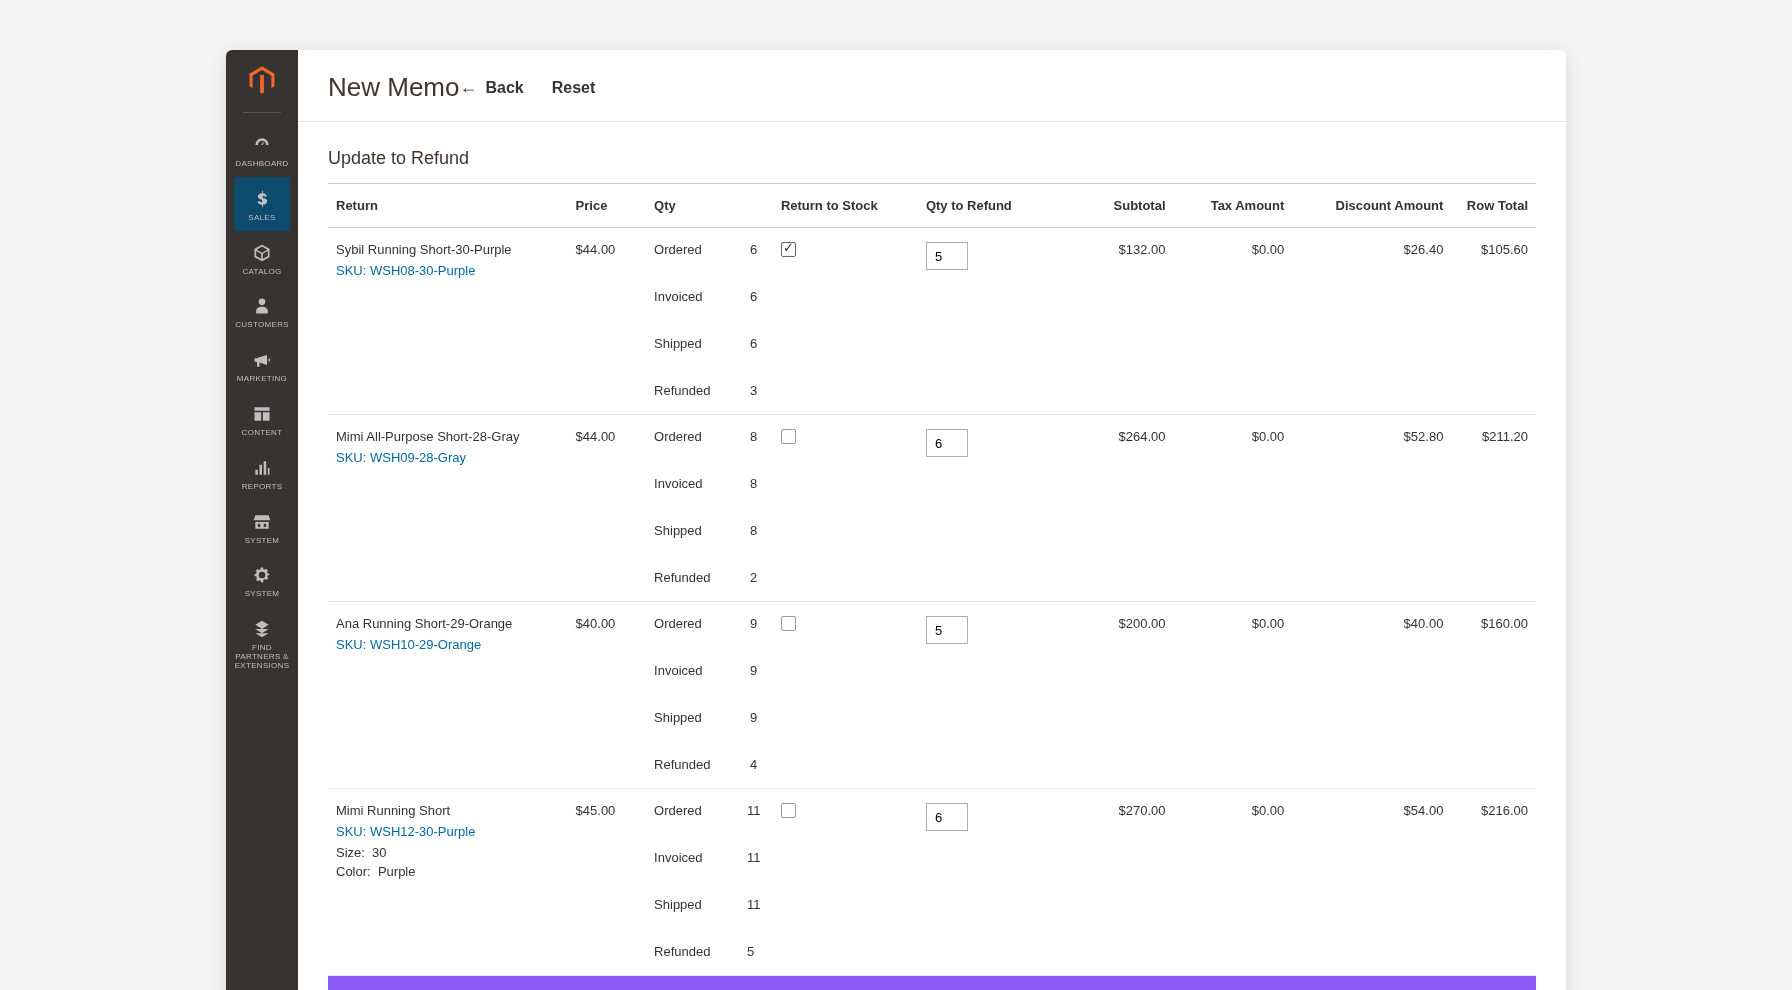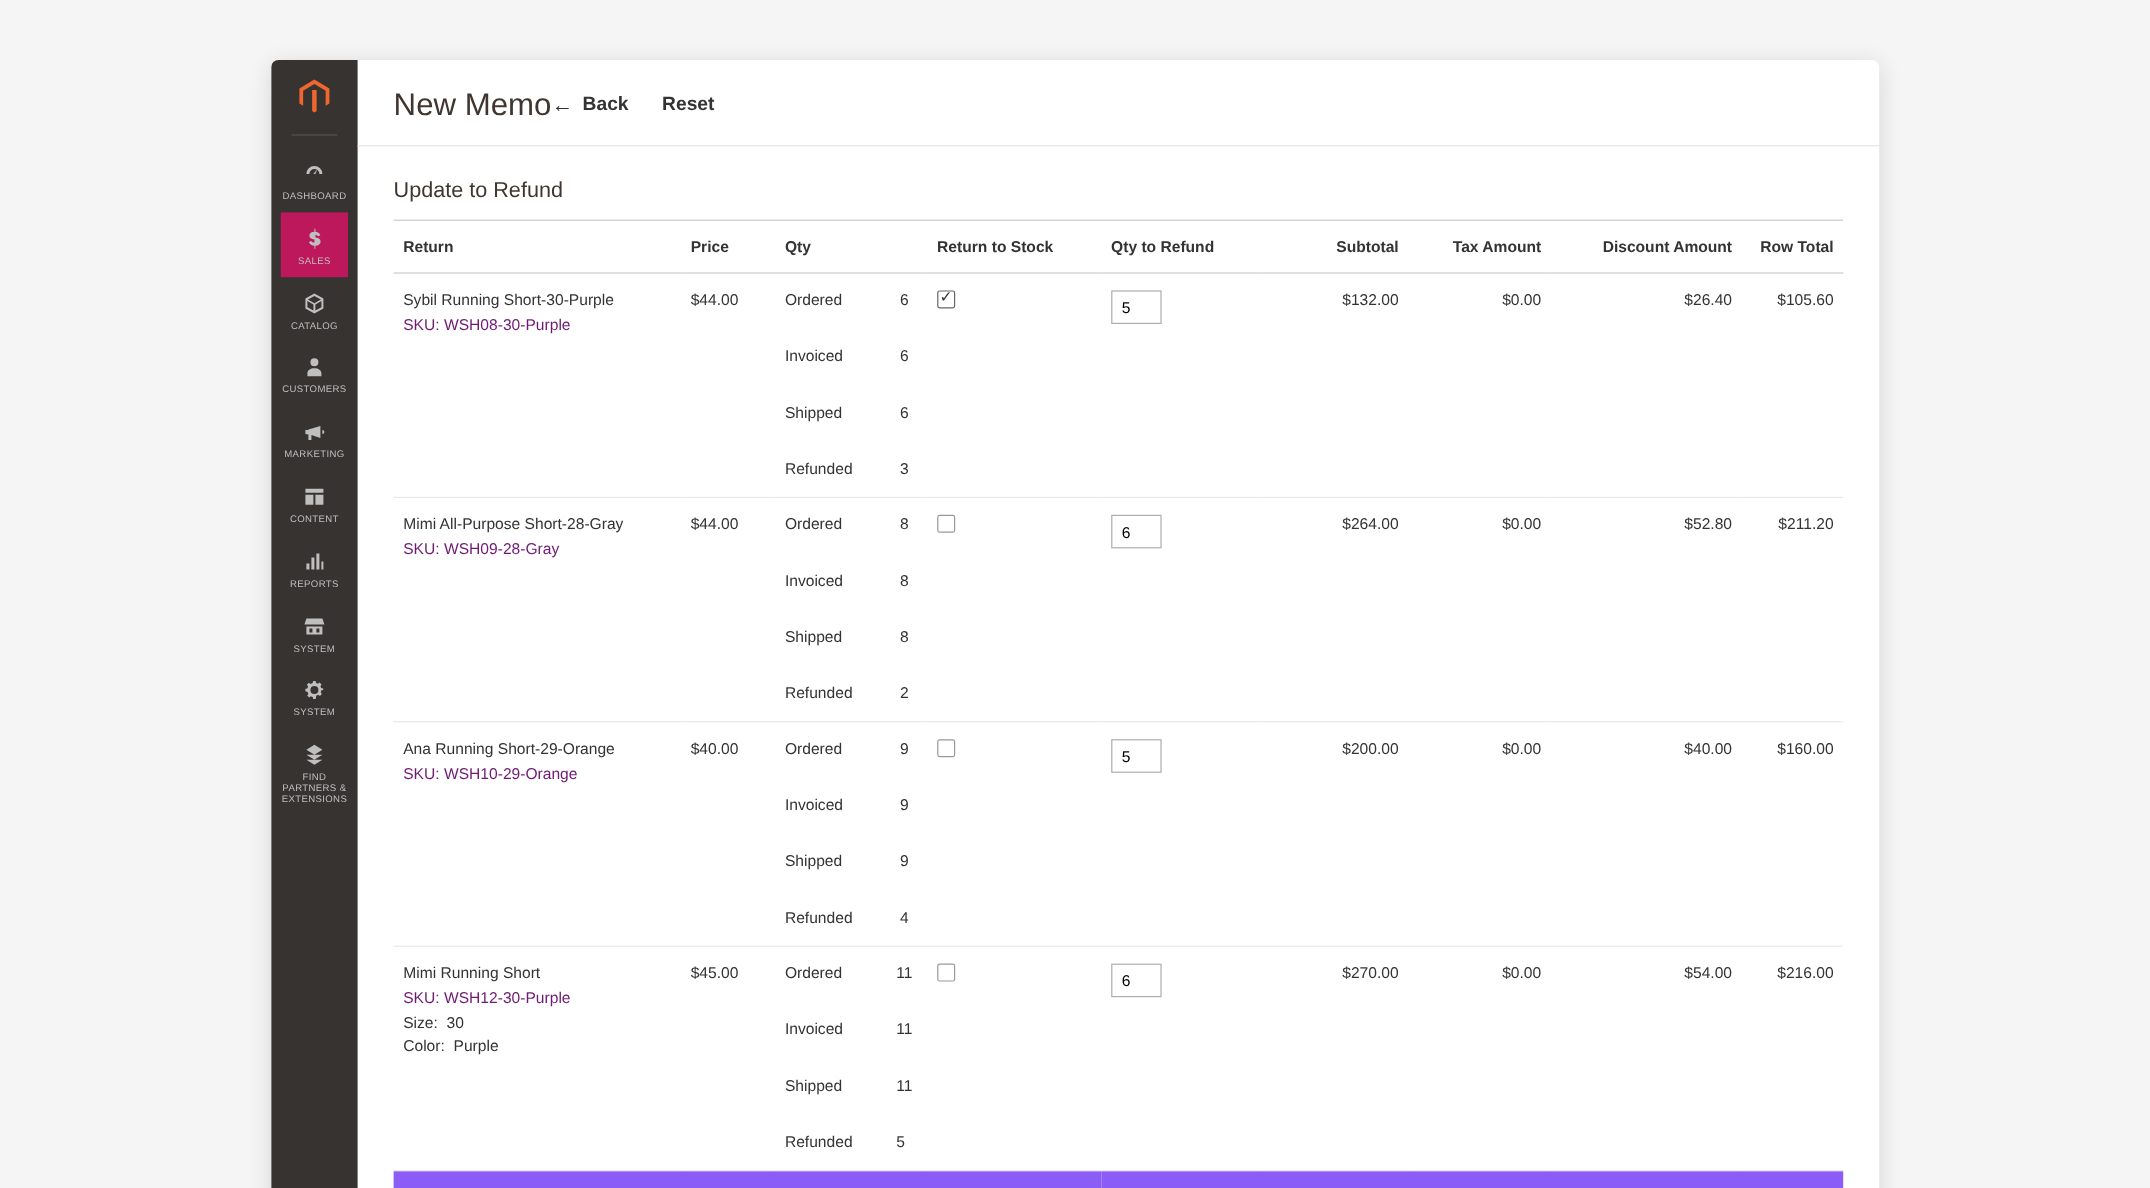--- a/index.html
+++ b/index.html
@@ -4,40 +4,40 @@
   <style>
     * { margin:0; padding:0; box-sizing:border-box; }
     body { font-family: "Helvetica Neue", Arial, sans-serif; background:#f5f5f5; color:#333; }
     .frame { width:1340px; margin:50px auto; background:#fff; border-radius:6px; box-shadow:0 4px 20px rgba(0,0,0,.12); overflow:hidden; display:flex; }
     
     .sidebar { width:72px; background:#373330; color:#bfbfbf; display:flex; flex-direction:column; align-items:center; padding-top:12px; }
     .logo { width:36px; height:36px; display:flex; align-items:center; justify-content:center; margin-bottom:8px; }
     .logo svg { width:30px; height:30px; }
     .side-hr { width:38px; height:1px; background:#555; margin:6px 0 10px; }
     .side-item { width:56px; display:flex; flex-direction:column; align-items:center; justify-content:center; padding:10px 2px 8px; cursor:pointer; }
-    .side-item.active { background:#be185d; }
+    .side-item.active { background:#0c4a6e; }
     .side-item .icn { width:24px; height:24px; display:flex; align-items:center; justify-content:center; color:#bfbfbf; margin-bottom:3px; }
     .side-item .icn svg { width:20px; height:20px; fill:currentColor; }
     .side-item .lbl { font-size:8px; letter-spacing:.3px; color:#bfbfbf; text-align:center; line-height:1.1; }
     
     .main { flex:1; display:flex; flex-direction:column; }
     .topbar { display:flex; align-items:center; justify-content:flex-start; padding:22px 30px 18px; border-bottom:1px solid #e5e5e5; }
     .title { font-size:26px; font-weight:400; color:#41362f; }
     .actions { display:flex; gap:28px; align-items:center; }
     .act { display:flex; align-items:center; gap:8px; font-size:16px; color:#333; cursor:pointer; font-weight:600; }
     .act .arrow { font-size:18px; }
     .content { padding:26px 30px 18px; }
     .section-title { font-size:18px; font-weight:400; color:#41362f; padding-bottom:14px; border-bottom:1px solid #ccc; margin-bottom:0; }
     table { width:100%; border-collapse:collapse; }
     thead th { text-align:left; font-size:13px; font-weight:700; color:#333; padding:14px 8px; border-bottom:1px solid #ccc; }
     thead th.r, tbody td.r { text-align:right; }
     tbody tr.row { border-bottom:1px solid #e8e8e8; }
     tbody td { font-size:13px; color:#333; padding:14px 8px 16px; vertical-align:top; }
     .prod-name { margin-bottom:6px; }
-    .prod-sku { color:#701a75; margin-bottom:6px; }
+    .prod-sku { color:#0369a1; margin-bottom:6px; }
     .prod-attr { margin-bottom:4px; }
     .qty-grid { display:grid; grid-template-columns:auto auto; column-gap:10px; row-gap:4px;gap:32px; }
     .qty-grid span { font-size:13px; }
     .chk { width:15px; height:15px; appearance:none; border:1px solid #999; border-radius:2px; cursor:pointer; position:relative; }
     .chk:checked { background:#fff; border-color:#666; }
     .chk:checked:after { content:"✓"; position:absolute; top:-3px; left:1px; font-size:13px; color:#333; }
     .qty-input { width:42px; height:28px; border:1px solid #adadad; text-align:left; padding:0 8px; font-size:13px; }
     .update-row td { background:#8b5cf6; padding:14px 8px; }
     .update-btn { background:#fff; border:1px solid #adadad; padding:7px 16px; font-size:13px; font-weight:600; color:#333; cursor:pointer; }
     

